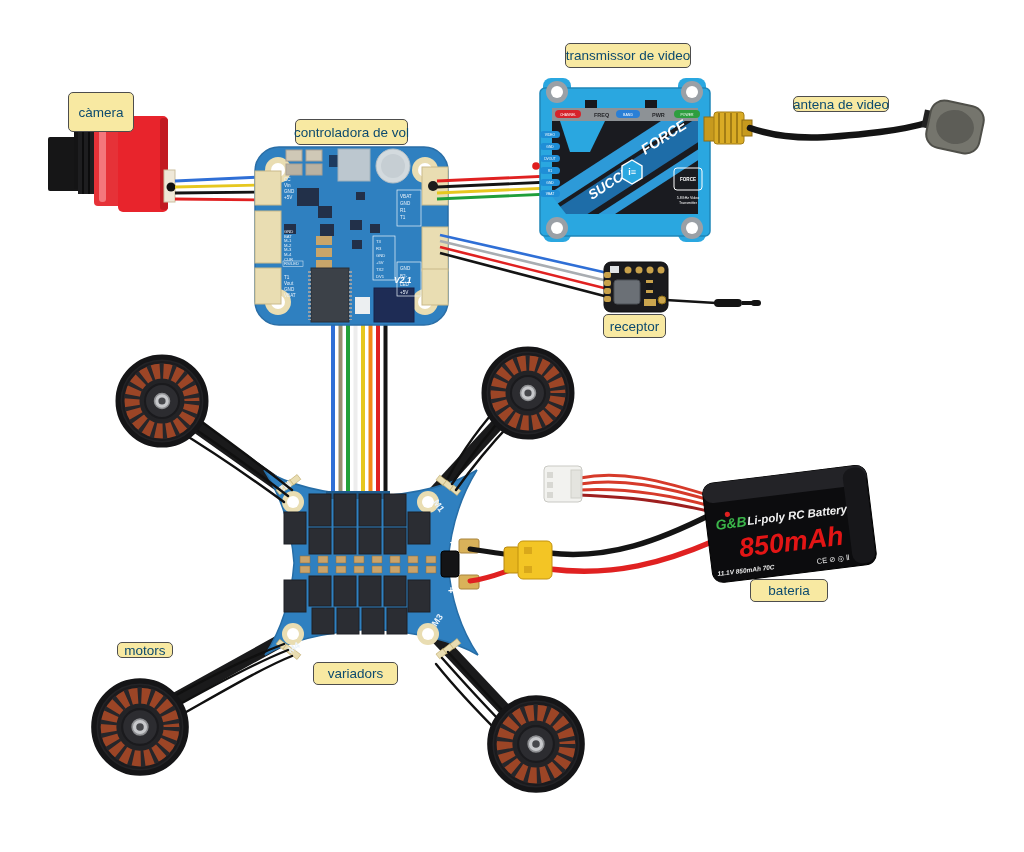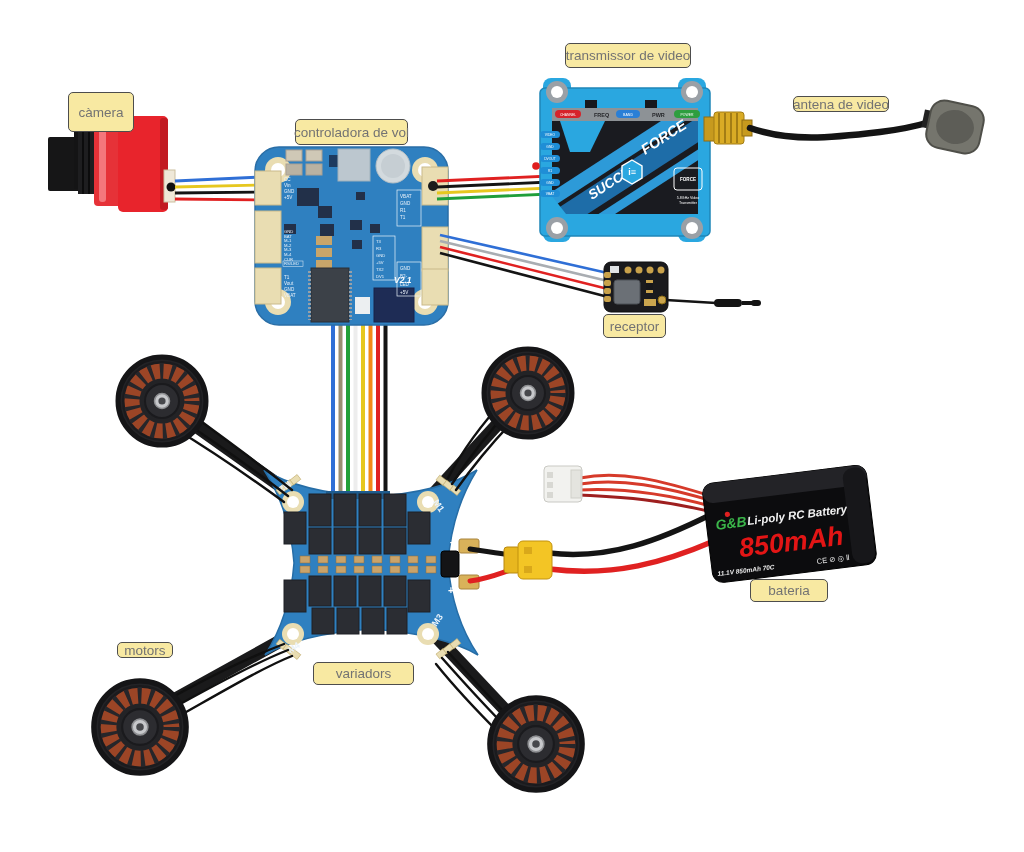--- a/index.html
+++ b/index.html
@@ -1,21 +1,21 @@
 <!DOCTYPE html>
 <html><head>
 <meta charset="utf-8">
 <style>
   html,body{margin:0;padding:0;background:#fff;}
   #stage{position:relative;width:1024px;height:852px;background:#ffffff;overflow:hidden;
          font-family:"Liberation Sans",sans-serif;}
   #scene{position:absolute;left:0;top:0;}
   .lbl{position:absolute;display:flex;align-items:center;justify-content:center;
        background:#f8e9a2;border:1.6px solid #4d4d4d;border-radius:5px;
-       color:#737373;font-size:13.5px;font-family:"Liberation Sans",sans-serif;
+       color:#0c4a6e;font-size:13.5px;font-family:"Liberation Sans",sans-serif;
        box-sizing:border-box;white-space:nowrap;}
 </style>
 </head>
 <body>
 
 <div id="stage">
 <svg id="scene" width="1024" height="852" viewBox="0 0 1024 852">
   <defs>
     <g id="motor">
       <circle r="45" fill="#232326"></circle>
@@ -435,14 +435,14 @@
 
 </svg>
 
 <div class="lbl" style="left:68px;top:92px;width:66px;height:40px;">càmera</div>
 <div class="lbl" style="left:295px;top:119px;width:113px;height:26px;">controladora de vol</div>
 <div class="lbl" style="left:565px;top:43px;width:126px;height:25px;">transmissor de video</div>
 <div class="lbl" style="left:793px;top:96px;width:96px;height:16px;">antena de video</div>
 <div class="lbl" style="left:603px;top:314px;width:63px;height:24px;text-align:center;">receptor</div>
 <div class="lbl" style="left:750px;top:579px;width:78px;height:23px;">bateria</div>
 <div class="lbl" style="left:117px;top:642px;width:56px;height:16px;">motors</div>
-<div class="lbl" style="left:313px;top:662px;width:101px;height:23px;">variadors</div>
+<div class="lbl" style="left:313px;top:662px;width:85px;height:23px;">variadors</div>
 </div>
 
 </body></html>

